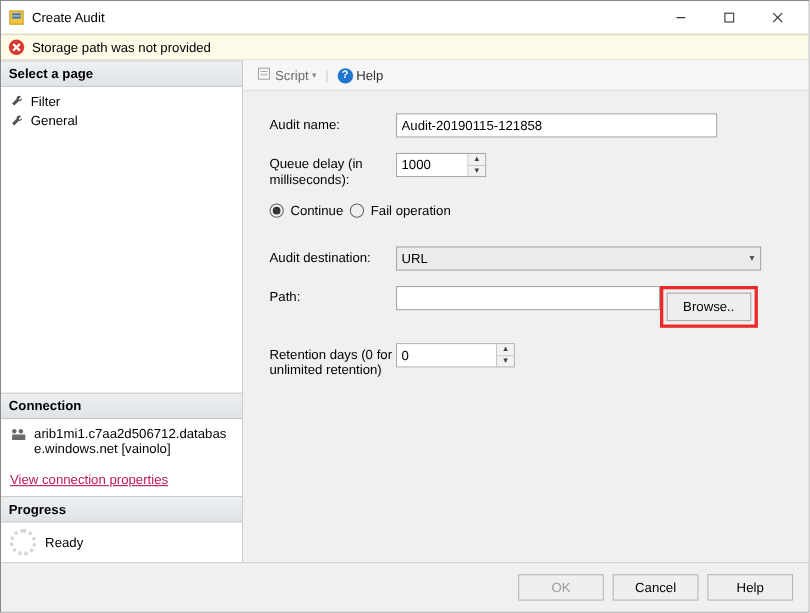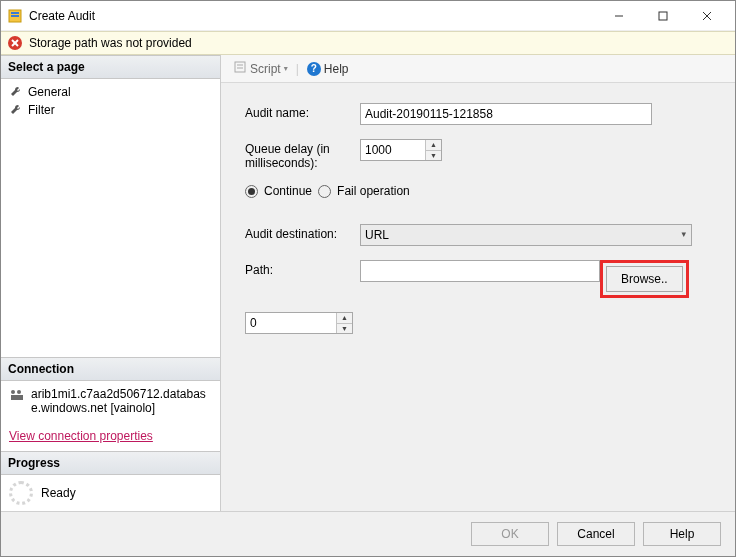--- a/index.html
+++ b/index.html
@@ -264,29 +264,29 @@
 
     <div class="left">
       <div class="section-header">Select a page</div>
       <div class="left-pages">
         <div class="left-item">
           <span class="wrench-icon">
             <svg width="14" height="14" viewBox="0 0 14 14">
                 <path d="M9 2a3 3 0 0 0-3 3l-4 4 2 2 4-4a3 3 0 0 0 3-3l-2 2-1-1 2-2z" fill="#555"></path>
               </svg>
           </span>
-          <span>General</span>
+          <span>Filter</span>
         </div>
         <div class="left-item">
           <span class="wrench-icon">
             <svg width="14" height="14" viewBox="0 0 14 14">
                 <path d="M9 2a3 3 0 0 0-3 3l-4 4 2 2 4-4a3 3 0 0 0 3-3l-2 2-1-1 2-2z" fill="#555"></path>
               </svg>
           </span>
-          <span>Filter</span>
+          <span>General</span>
         </div>
       </div>
       <div class="left-spacer"></div>
 
       <div class="section-header">Connection</div>
       <div class="connection-box">
         <span class="conn-icon">
           <svg width="16" height="16" viewBox="0 0 16 16">
             <circle cx="4" cy="5" r="2" fill="#6b6b6b"></circle>
             <circle cx="10" cy="5" r="2" fill="#6b6b6b"></circle>
@@ -382,20 +382,21 @@
             <div class="path-wrap">
               <input type="text" class="path-input" value="" style="">
               <span class="highlight-box">
                 <button class="browse-btn">Browse..</button>
               </span>
             </div>
           </div>
         </div>
 
         <div class="form-row">
+          <div class="form-label">Retention days (0 for unlimited retention)</div>
           <div class="form-control">
             <div class="spinner-input" style="width:108px">
               <input type="text" value="0" style="">
               <div class="spinner-btns">
                 <div>▲</div>
                 <div>▼</div>
               </div>
             </div>
           </div>
         </div>

